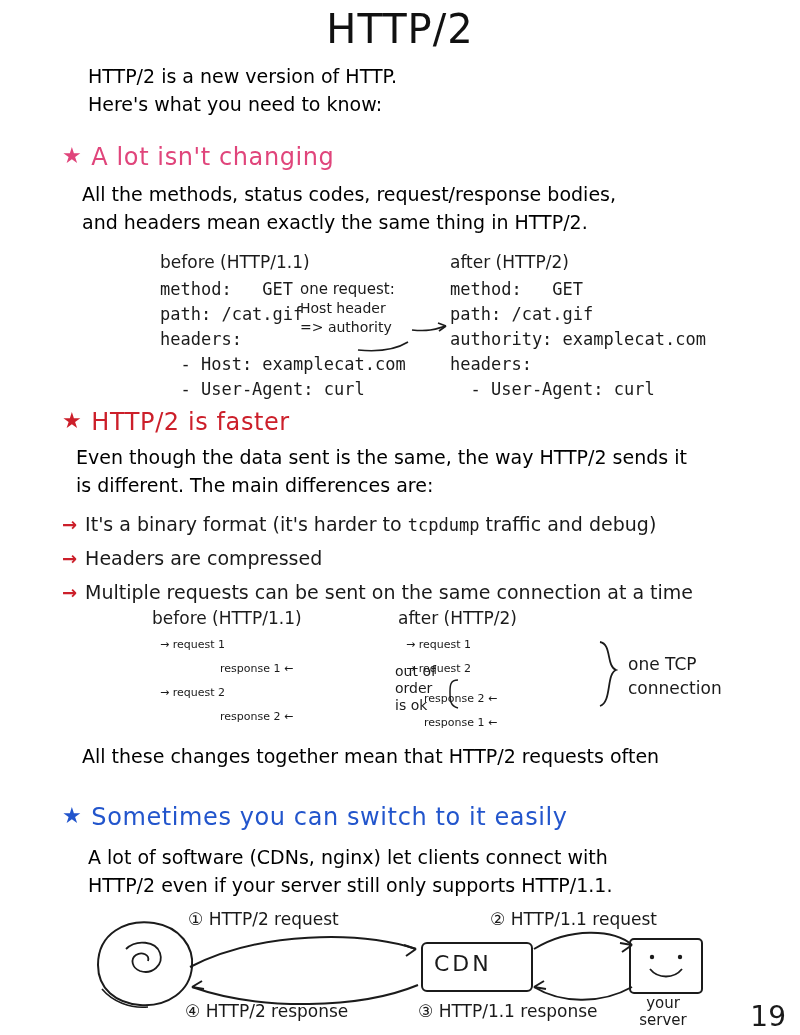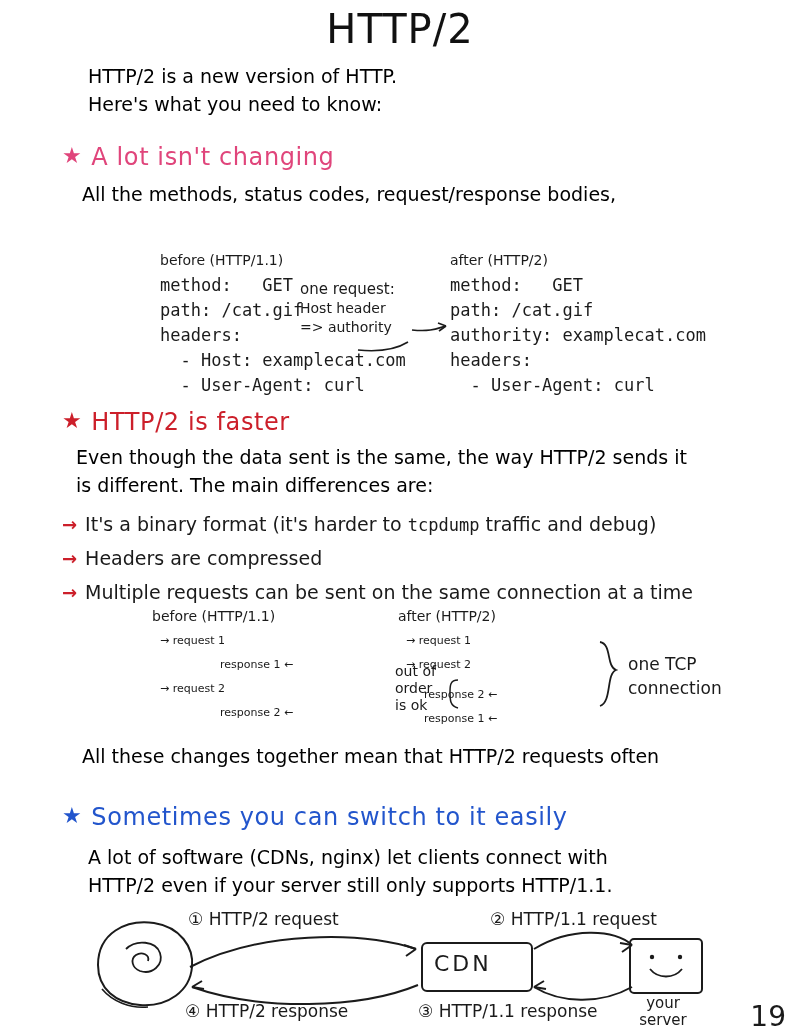--- a/index.html
+++ b/index.html
@@ -113,21 +113,21 @@
     font-family: "DejaVu Sans Mono", monospace;
     font-size: 17px;
   }
 
   
   .ex1 { position: absolute; top: 252px; left: 0; width: 800px; }
   .ex1 .col-before { position: absolute; left: 160px; top: 0; }
   .ex1 .col-after  { position: absolute; left: 450px; top: 0; }
   .label-hand {
     font-family: "DejaVu Sans", sans-serif;
-    font-size: 14px;
+    font-size: 17px;
     color: #1b1b1b;
     margin-bottom: 5px;
     white-space: nowrap;
   }
   .ex1 .mono div { white-space: pre; }
 
   .one-change {
     position: absolute;
     left: 300px;
     top: 28px;
@@ -219,20 +219,21 @@
     <div>HTTP/2 is a new version of HTTP.</div>
     <div>Here's what you need to know:</div>
   </div>
 
   <div class="section-head" id="head1">
     <span class="star">★</span>
     <span>A lot isn't changing</span>
   </div>
   <div class="para hand" id="p1">
     <div>All the methods, status codes, request/response bodies,</div>
+    <div>and headers mean exactly the same thing in HTTP/2.</div>
   </div>
 
   <div class="ex1">
     <div class="col-before">
       <div class="label-hand">before (HTTP/1.1)</div>
       <div class="mono">
         <div>method:   GET</div>
         <div>path: /cat.gif</div>
         <div>headers:</div>
         <div>  - Host: examplecat.com</div>

